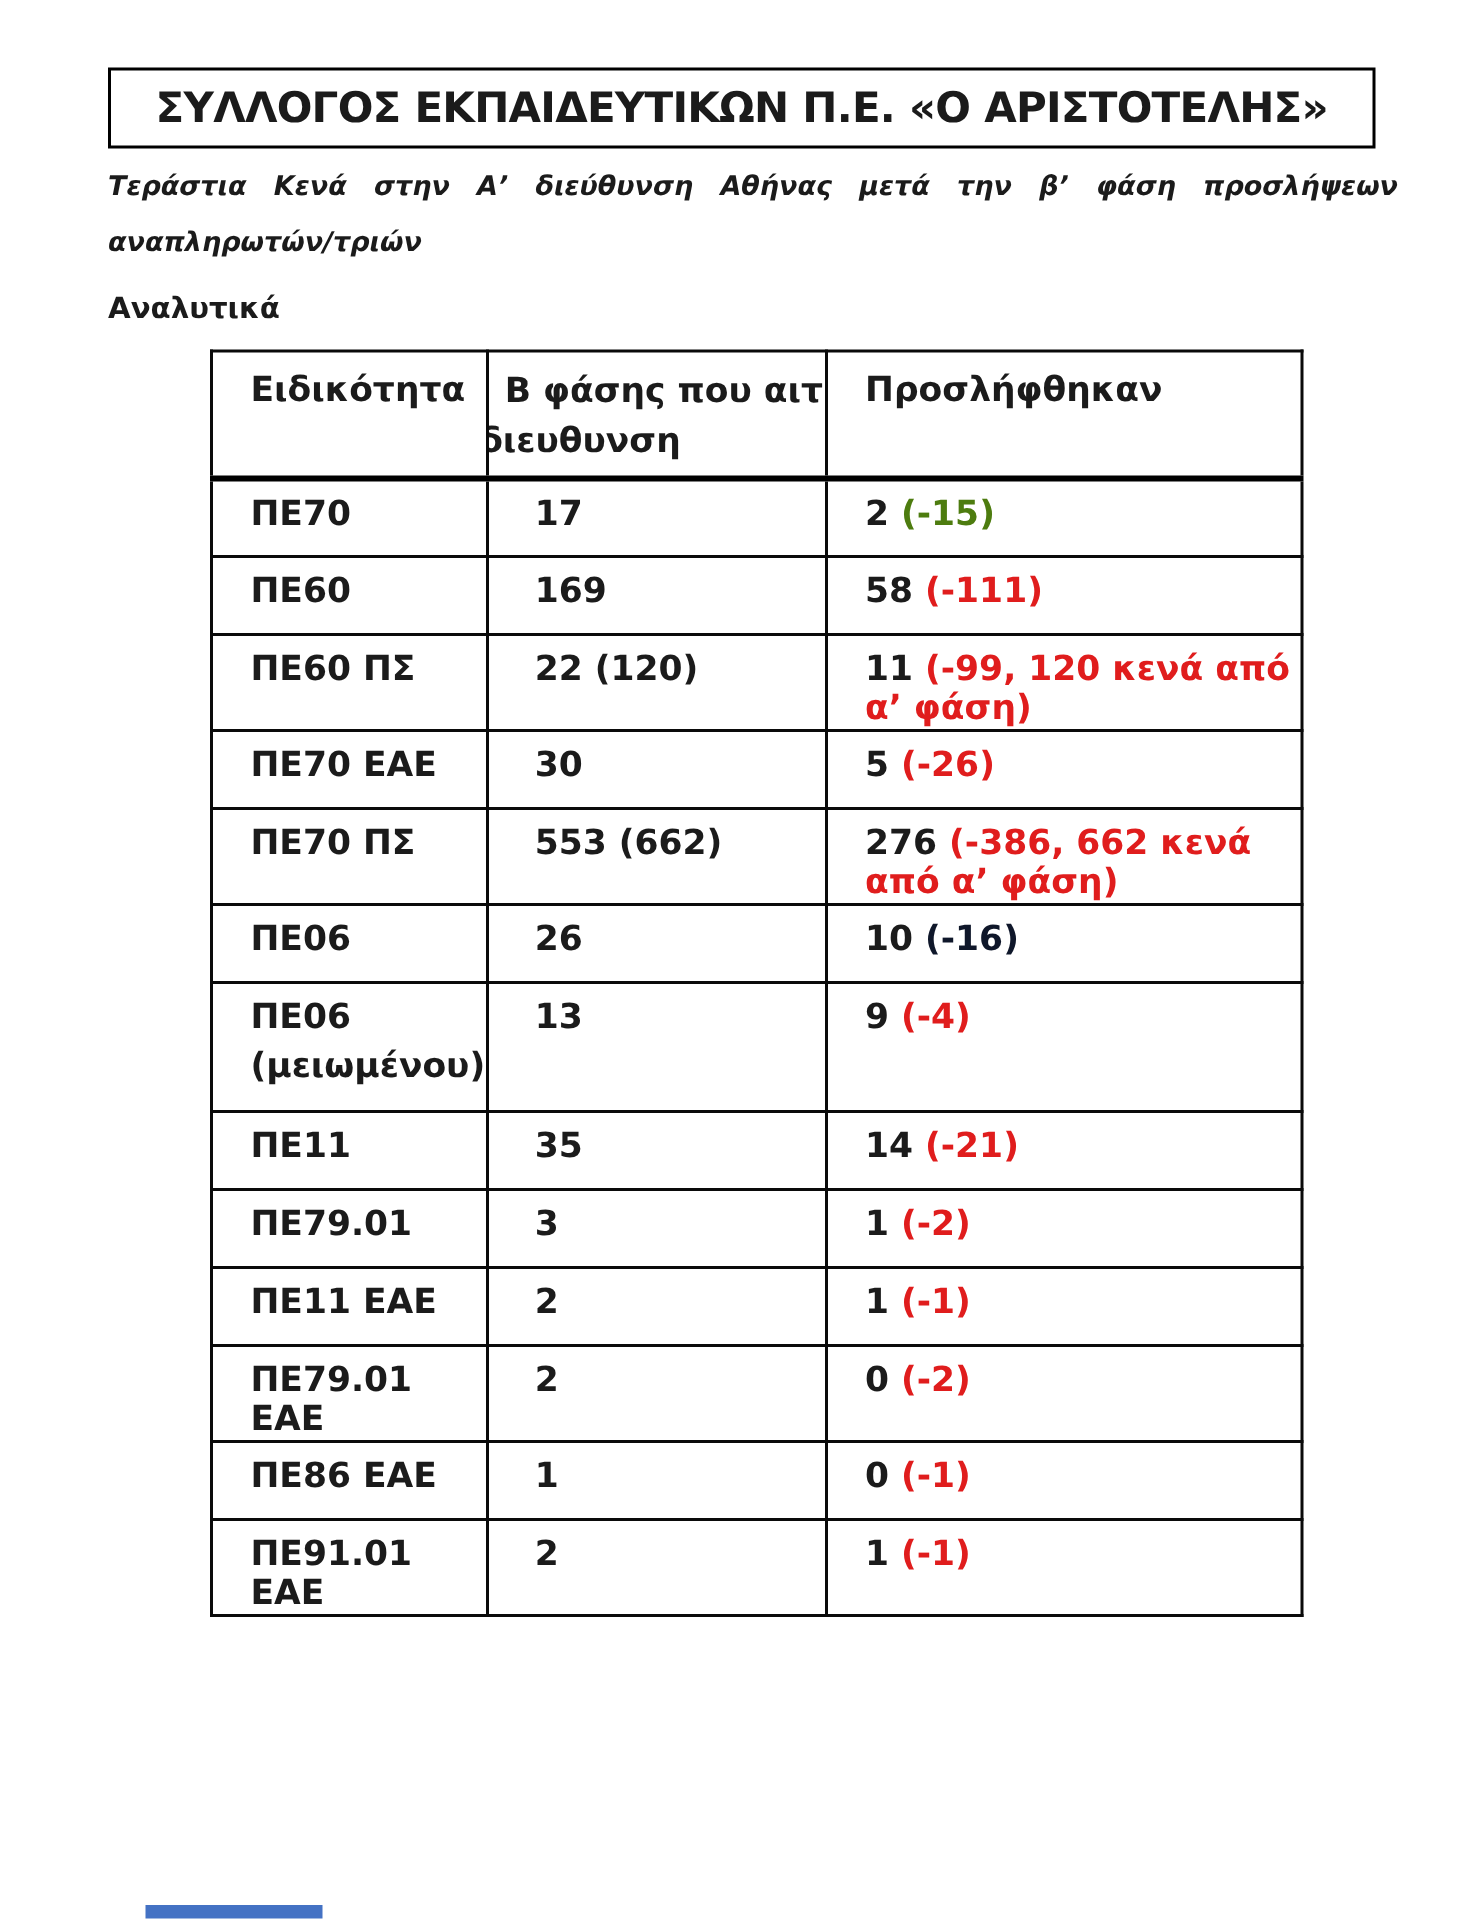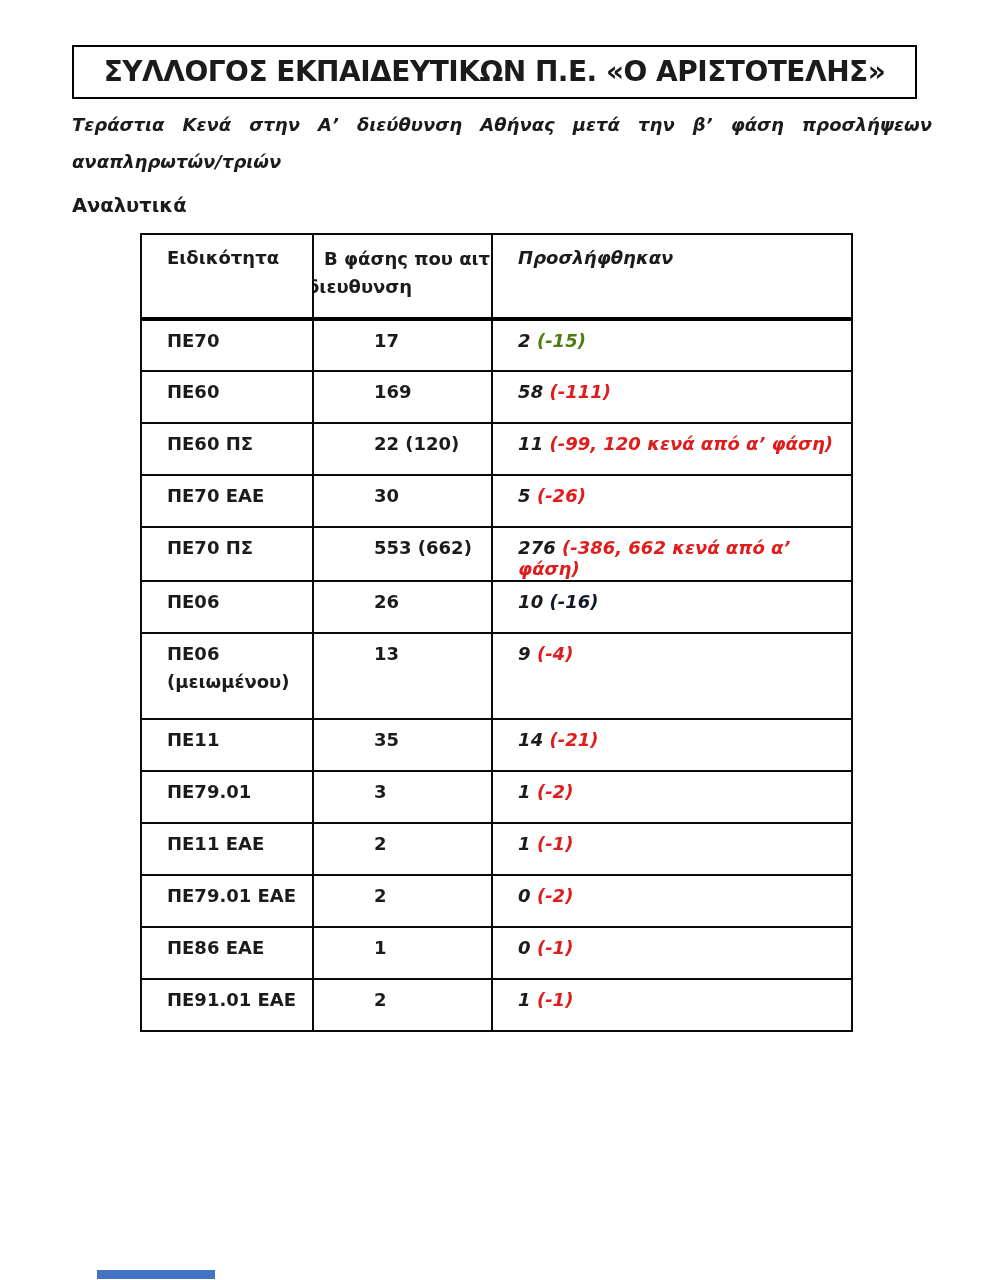--- a/index.html
+++ b/index.html
@@ -15,36 +15,36 @@
   }
   .intro-para{
     position:absolute;left:72px;top:106px;width:860px;
     font-size:18px;line-height:37px;text-align:justify;font-style:italic;
   }
   .details-label{
     position:absolute;left:72px;top:194px;font-size:19.5px;
   }
   table.vtab{
     position:absolute;left:140px;top:233px;border-collapse:collapse;
-    table-layout:fixed;font-size:18px;
+    table-layout:fixed;font-size:23px;
   }
   .vtab th,.vtab td{
     border:2px solid #0a0a0a;vertical-align:top;text-align:left;
     font-weight:700;box-sizing:border-box;overflow:hidden;
   }
   .vtab thead th{height:85px;border-bottom:4px solid #000;}
   .vtab td{height:52px;padding-top:9px;}
   .col1{width:172px;}
   .col2{width:153px;}
-  .col3{width:360px;font-style:italic;}
+  .col3{width:317px;}
   .vtab td.col1,.vtab th.col1{padding-left:25px;}
   .vtab td.col2,.vtab th.col2{padding-left:0;}
   .vtab td.col3,.vtab th.col3{padding-left:25px;}
   .vtab th.col1,.vtab th.col3{padding-top:12px;}
-  .vtab td.col2 .cellpad{padding-left:16px;margin-left:44px;}
+  .vtab td.col2 .cellpad{padding-left:30px;}
   .hdr2-line1{padding-left:10px;margin-top:12px;white-space:nowrap;}
   .hdr2-line2{margin-left:-7px;margin-top:7px;white-space:nowrap;}
   .row-tall td{height:86px;}
   .spec-line2{margin-top:7px;}
   .red{color:#e01d1d;}
   .footer-bar{
     position:absolute;left:97px;bottom:1px;width:118px;height:9px;
   }
 </style>
 </head>

